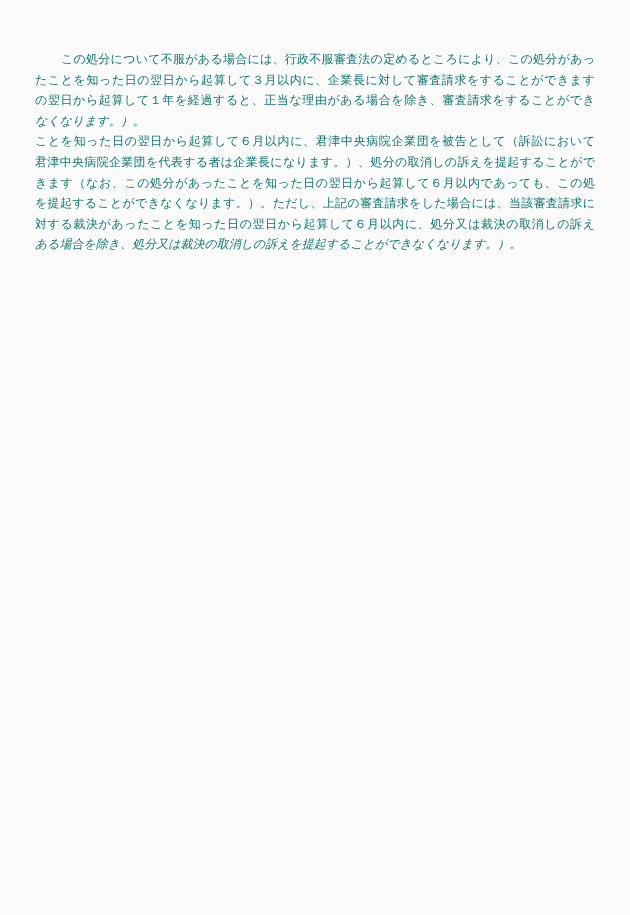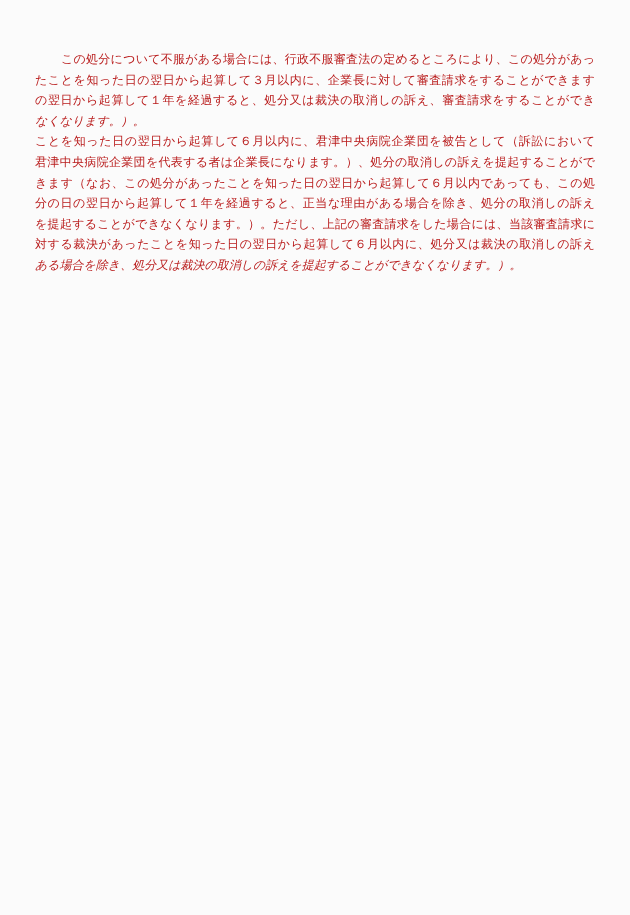--- a/index.html
+++ b/index.html
@@ -11,21 +11,21 @@
     height: 915px;
     background: #fbfbfb;
     overflow: hidden;
     font-family: "Liberation Serif", "DejaVu Serif", serif;
   }
   .doc {
     position: absolute;
     left: 35px;
     top: 49px;
     width: 560px;
-    color: #b91c1c;
+    color: #0f766e;
     font-size: 12px;
     line-height: 20.6px;
   }
   .para {
     margin: 0;
     padding: 0;
   }
   .line {
     text-align: justify;
     text-align-last: justify;
@@ -42,27 +42,26 @@
   }
 </style>
 </head>
 <body>
 
 <main class="doc">
 
   <section class="para">
     <div class="line first">この処分について不服がある場合には、行政不服審査法の定めるところにより、この処分があっ</div>
     <div class="line">たことを知った日の翌日から起算して３月以内に、企業長に対して審査請求をすることができます</div>
-    <div class="line">の翌日から起算して１年を経過すると、処分又は裁決の取消しの訴え、審査請求をすることができ</div>
+    <div class="line">の翌日から起算して１年を経過すると、正当な理由がある場合を除き、審査請求をすることができ</div>
     <div class="line last">なくなります。）。</div>
   </section>
 
   <section class="para">
     <div class="line">ことを知った日の翌日から起算して６月以内に、君津中央病院企業団を被告として（訴訟において</div>
     <div class="line">君津中央病院企業団を代表する者は企業長になります。）、処分の取消しの訴えを提起することがで</div>
     <div class="line">きます（なお、この処分があったことを知った日の翌日から起算して６月以内であっても、この処</div>
-    <div class="line">分の日の翌日から起算して１年を経過すると、正当な理由がある場合を除き、処分の取消しの訴え</div>
     <div class="line">を提起することができなくなります。）。ただし、上記の審査請求をした場合には、当該審査請求に</div>
     <div class="line">対する裁決があったことを知った日の翌日から起算して６月以内に、処分又は裁決の取消しの訴え</div>
     <div class="line last">ある場合を除き、処分又は裁決の取消しの訴えを提起することができなくなります。）。</div>
   </section>
 
 </main>
 
 </body></html>

